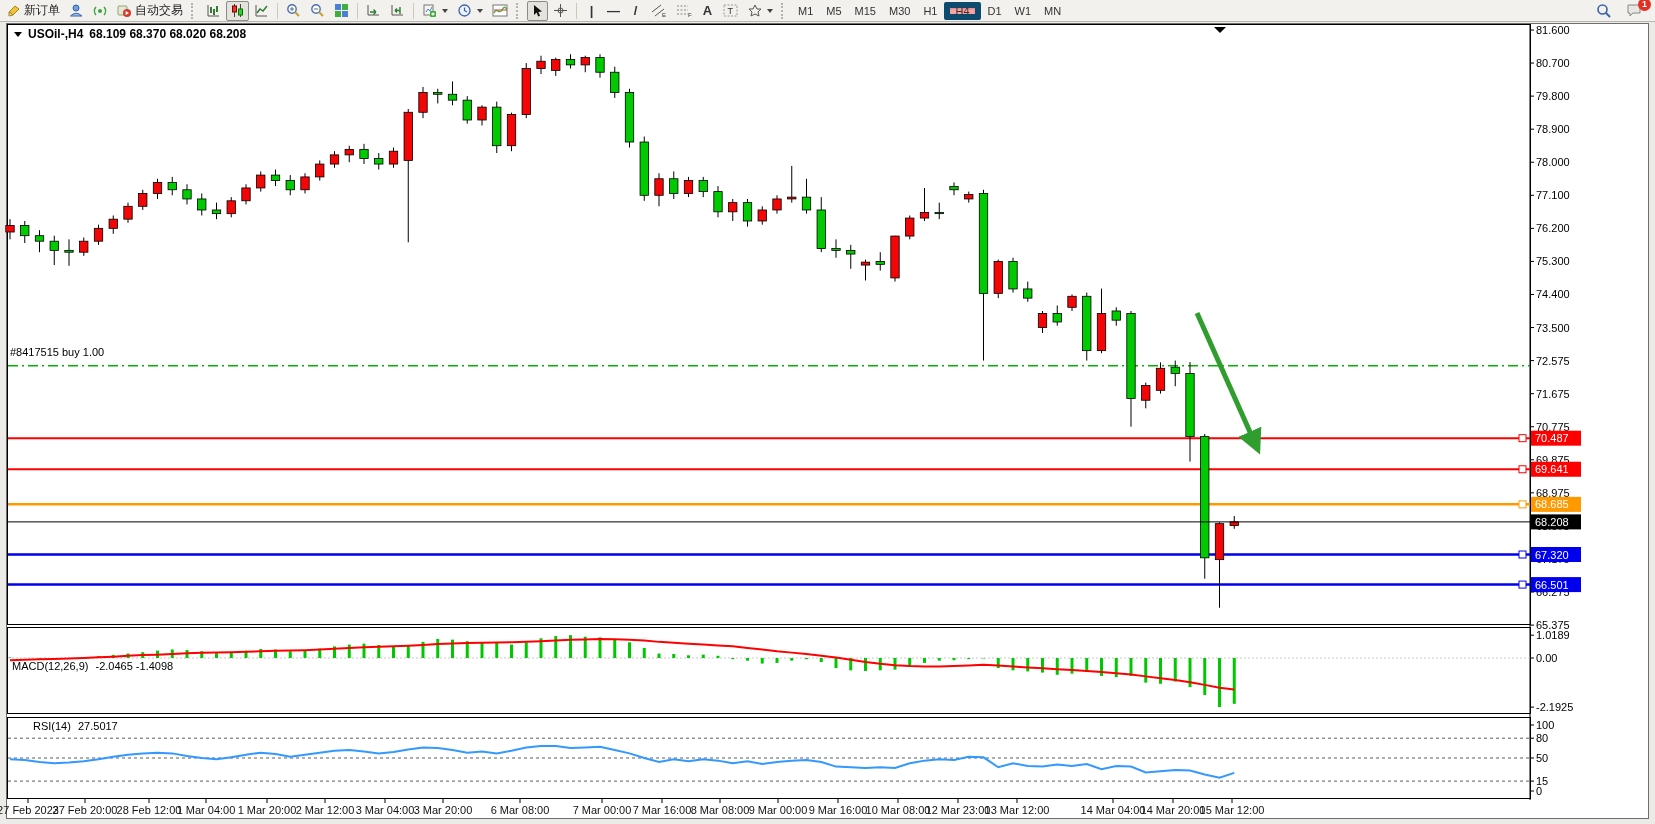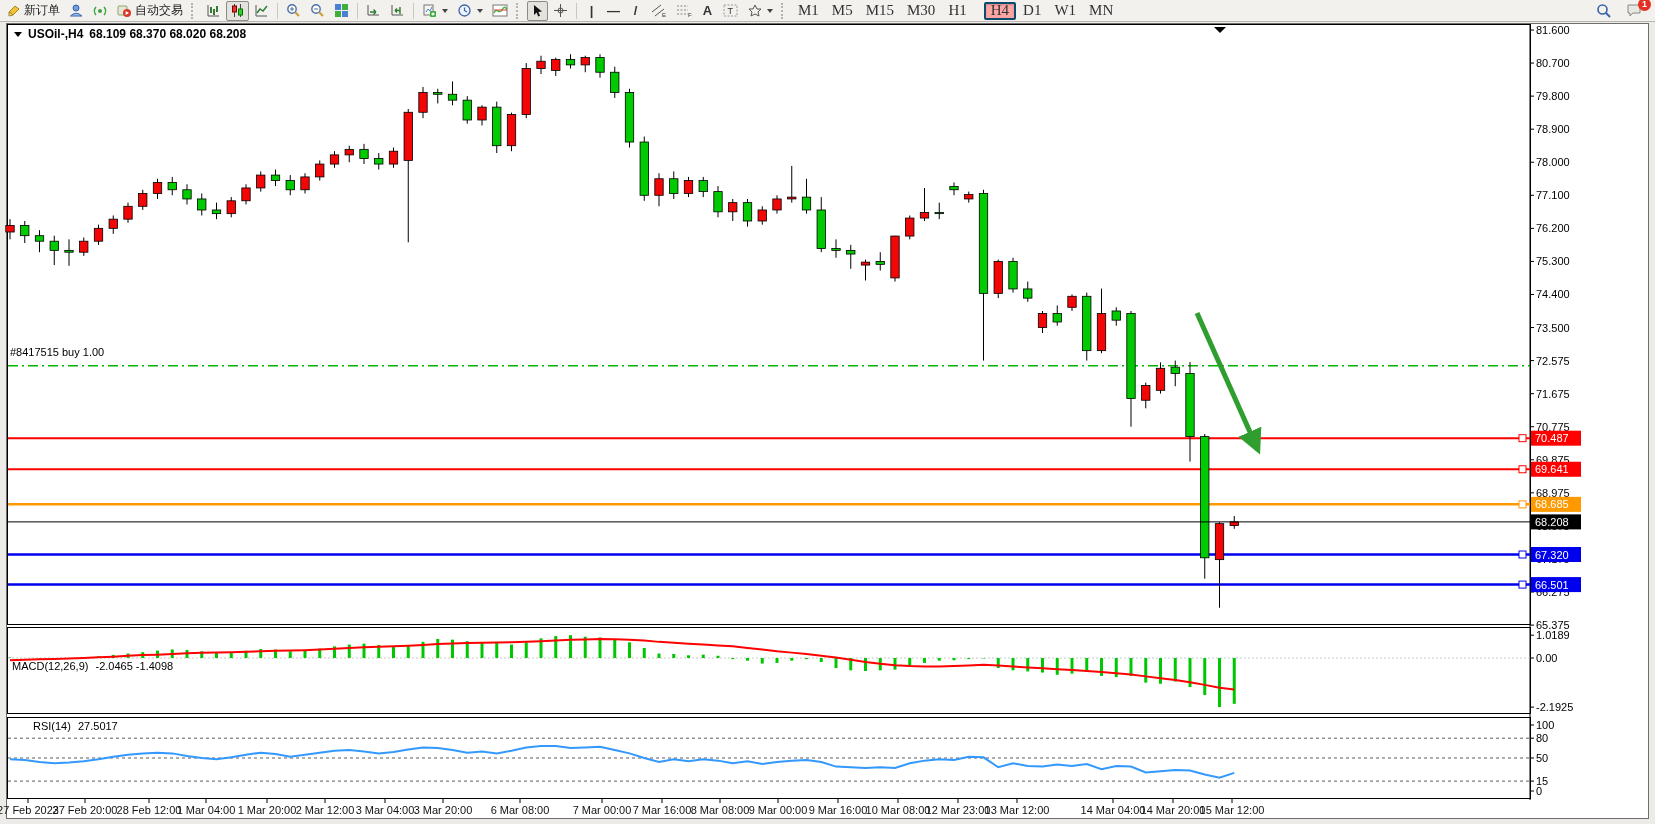--- a/index.html
+++ b/index.html
@@ -10,23 +10,23 @@
   .toolbar { position:absolute; top:0; left:0; width:1655px; height:22px;
              display:flex; align-items:center; background:#f2f1ee;
              border-bottom:1px solid #b9b7b3; padding:0 3px; gap:1px; }
   .tb-btn { height:20px; min-width:21px; display:flex; align-items:center; justify-content:center;
             gap:3px; padding:0 3px; border:1px solid transparent; border-radius:2px;
             font-size:12px; color:#222; cursor:default; white-space:nowrap; }
   .grip { width:7px; height:16px; border-left:2px dotted #b5b3ae; margin:0 3px; }
   .sep  { width:1px; height:16px; background:#c9c7c2; margin:0 3px; }
   .caret { width:0; height:0; border-left:3px solid transparent; border-right:3px solid transparent;
            border-top:4px solid #444; margin-left:2px; }
-  .tf-btn { height:18px; padding:0 5px; font-size:15px; color:#333; display:flex; align-items:center;
-            border:1px solid transparent; border-radius:2px;font-family:Liberation Serif, serif; }
-  .tf-btn.active { border:2px solid #0c4a6e; background:#fca5a5; box-shadow:inset 0 1px 2px rgba(0,0,0,.18);margin-left:10px; }
+  .tf-btn { height:18px; padding:0 5px; font-size:11px; color:#333; display:flex; align-items:center;
+            border:1px solid transparent; border-radius:2px; }
+  .tf-btn.active { border:6px solid #0c4a6e; background:#fca5a5; box-shadow:inset 0 1px 2px rgba(0,0,0,.18); }
   .right-icons { margin-left:auto; display:flex; align-items:center; gap:6px; padding-right:6px; }
   .badge { position:absolute; top:-4px; right:-6px; min-width:13px; height:13px; border-radius:7px;
            background:#e33022; color:#fff; font-size:9px; font-weight:bold;
            display:flex; align-items:center; justify-content:center; padding:0 3px; }
   .glyph { font-size:13px; color:#333; font-weight:bold; }
   
   svg.chart { position:absolute; top:22px; left:0; }
   .ovl { position:absolute; color:#000; white-space:nowrap; }
   .title-ovl { left:14px; top:27px; font-size:12px; font-weight:bold; display:flex; align-items:center; gap:6px;justify-content:center; }
   .title-caret { width:0; height:0; border-left:4px solid transparent; border-right:4px solid transparent;

